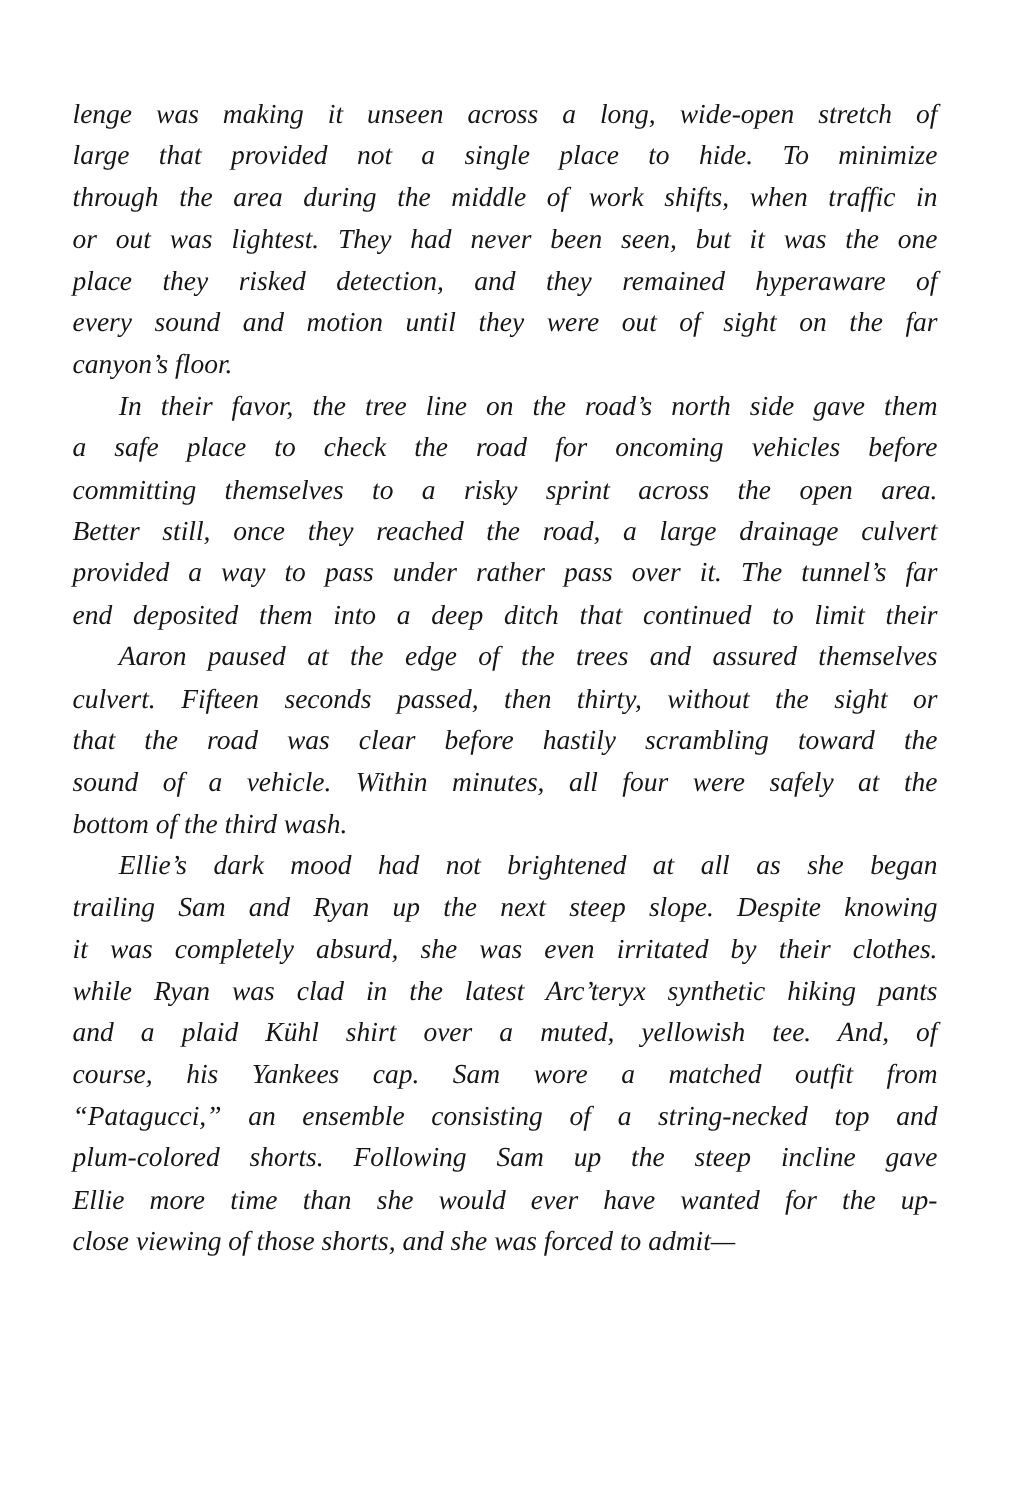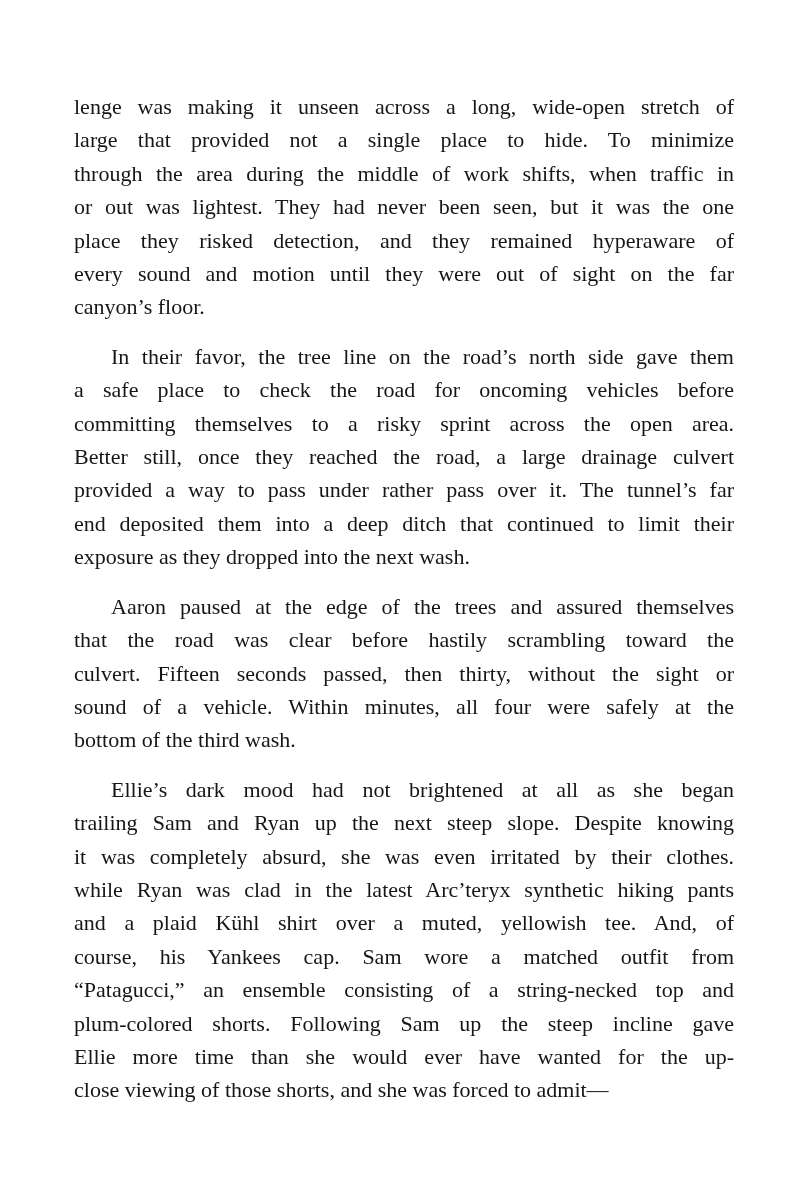--- a/index.html
+++ b/index.html
@@ -18,21 +18,21 @@
     position: absolute;
     left: 58px;
     top: 74px;
     width: 692px;
     font-family: "Liberation Serif", "DejaVu Serif", serif;
     font-size: 22px;
     line-height: 33.4px;
     color: #161616;
     -webkit-font-smoothing: antialiased;
   }
-  .paragraph { margin: 16px; padding: 0; }
+  .paragraph { margin: 0; padding: 0; font-style: italic; }
   .line {
     text-align: justify;
     text-align-last: justify;
     -moz-text-align-last: justify;
     hyphens: none;
   }
   .line.last {
     text-align-last: left;
     -moz-text-align-last: left;
   }
@@ -54,26 +54,25 @@
         <div class="line">every sound and motion until they were out of sight on the far</div>
         <div class="line last">canyon’s floor.</div>
       </div>
       <div class="paragraph">
         <div class="line para-first">In their favor, the tree line on the road’s north side gave them</div>
         <div class="line">a safe place to check the road for oncoming vehicles before</div>
         <div class="line">committing themselves to a risky sprint across the open area.</div>
         <div class="line">Better still, once they reached the road, a large drainage culvert</div>
         <div class="line">provided a way to pass under rather pass over it. The tunnel’s far</div>
         <div class="line">end deposited them into a deep ditch that continued to limit their</div>
-        <div class="line last">exposure as they dropped into the next wash.</div>
       </div>
       <div class="paragraph">
         <div class="line para-first">Aaron paused at the edge of the trees and assured themselves</div>
+        <div class="line">culvert. Fifteen seconds passed, then thirty, without the sight or</div>
         <div class="line">that the road was clear before hastily scrambling toward the</div>
-        <div class="line">culvert. Fifteen seconds passed, then thirty, without the sight or</div>
         <div class="line">sound of a vehicle. Within minutes, all four were safely at the</div>
         <div class="line last">bottom of the third wash.</div>
       </div>
       <div class="paragraph">
         <div class="line para-first">Ellie’s dark mood had not brightened at all as she began</div>
         <div class="line">trailing Sam and Ryan up the next steep slope. Despite knowing</div>
         <div class="line">it was completely absurd, she was even irritated by their clothes.</div>
         <div class="line">while Ryan was clad in the latest Arc’teryx synthetic hiking pants</div>
         <div class="line">and a plaid Kühl shirt over a muted, yellowish tee. And, of</div>
         <div class="line">course, his Yankees cap. Sam wore a matched outfit from</div>

